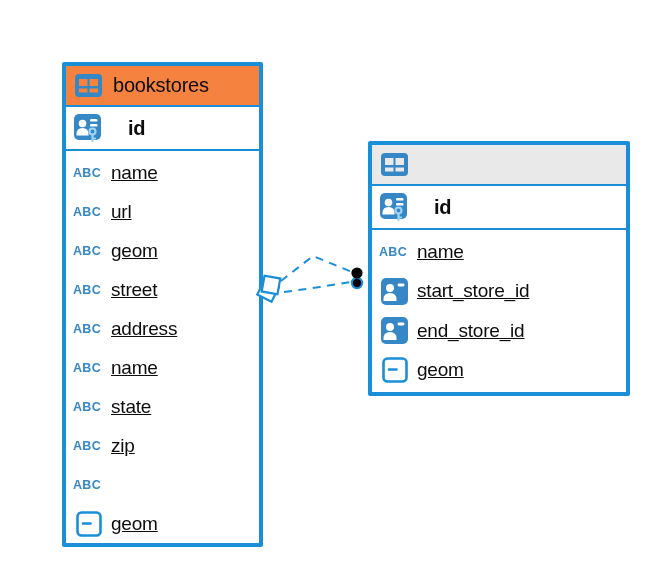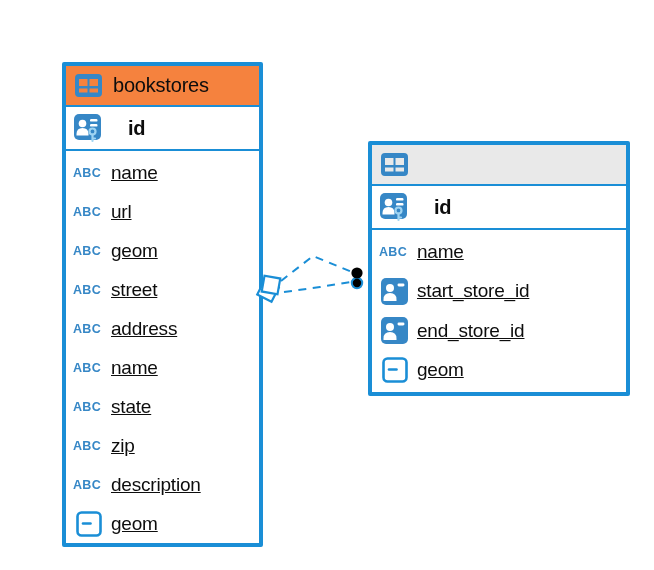--- a/index.html
+++ b/index.html
@@ -139,21 +139,20 @@
             </svg>
         </span>
         <span class="lbl">zip</span>
       </div>
       <div class="col-row">
         <span class="icon-slot">
           <svg width="31" height="15" viewBox="0 0 31 15">
               <text x="0" y="12" font-size="12.5" font-weight="bold" letter-spacing="0.3" style="fill:var(--icon-blue);font-family:'Liberation Sans',sans-serif">ABC</text>
             </svg>
         </span>
-        <span class="lbl">description</span>
       </div>
       <div class="col-row">
         <span class="icon-slot">
           <svg width="26" height="26" viewBox="0 0 26 26">
             <rect x="1.5" y="1.5" width="23" height="23" rx="4" fill="#fff" style="stroke:var(--accent)" stroke-width="2.6"></rect>
             <path d="M7 12.5 L14.5 12.5" style="stroke:var(--accent)" stroke-width="2.6" stroke-linecap="round"></path>
           </svg>
         </span>
         <span class="lbl">geom</span>
       </div>

